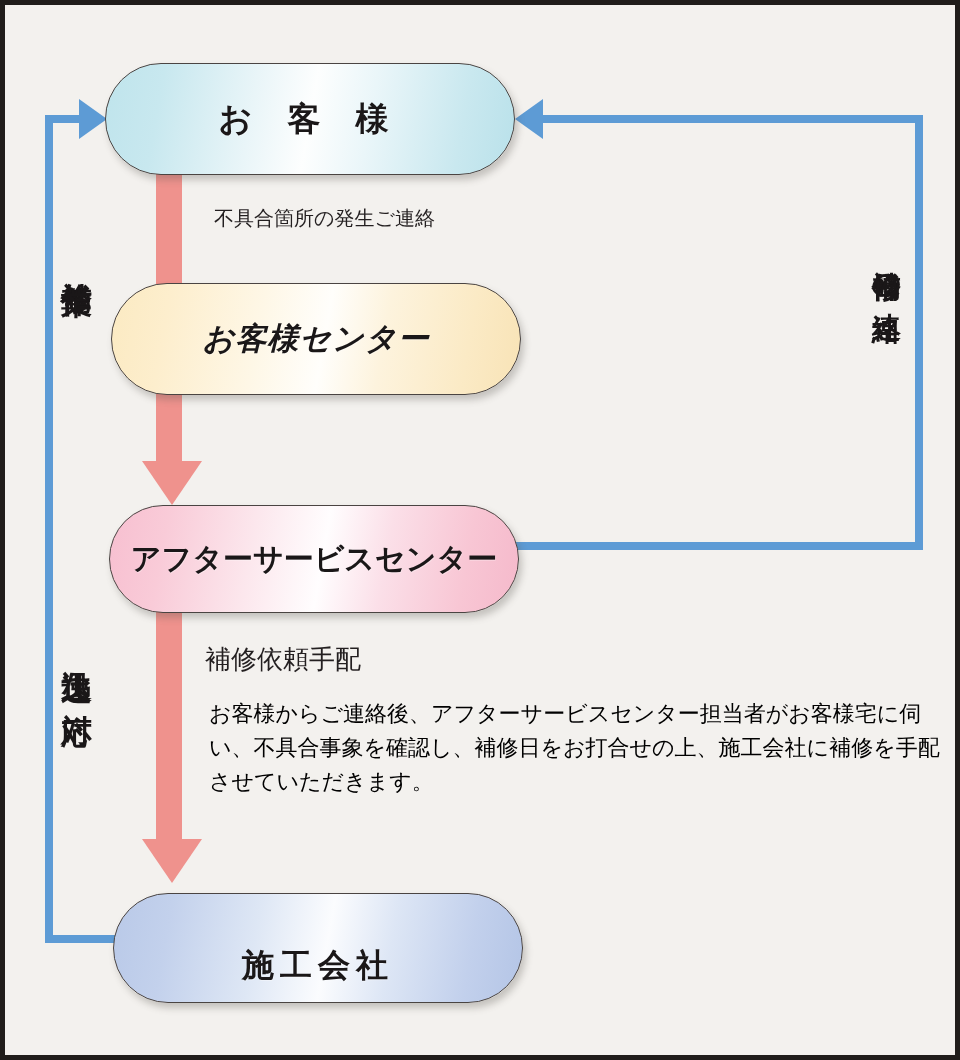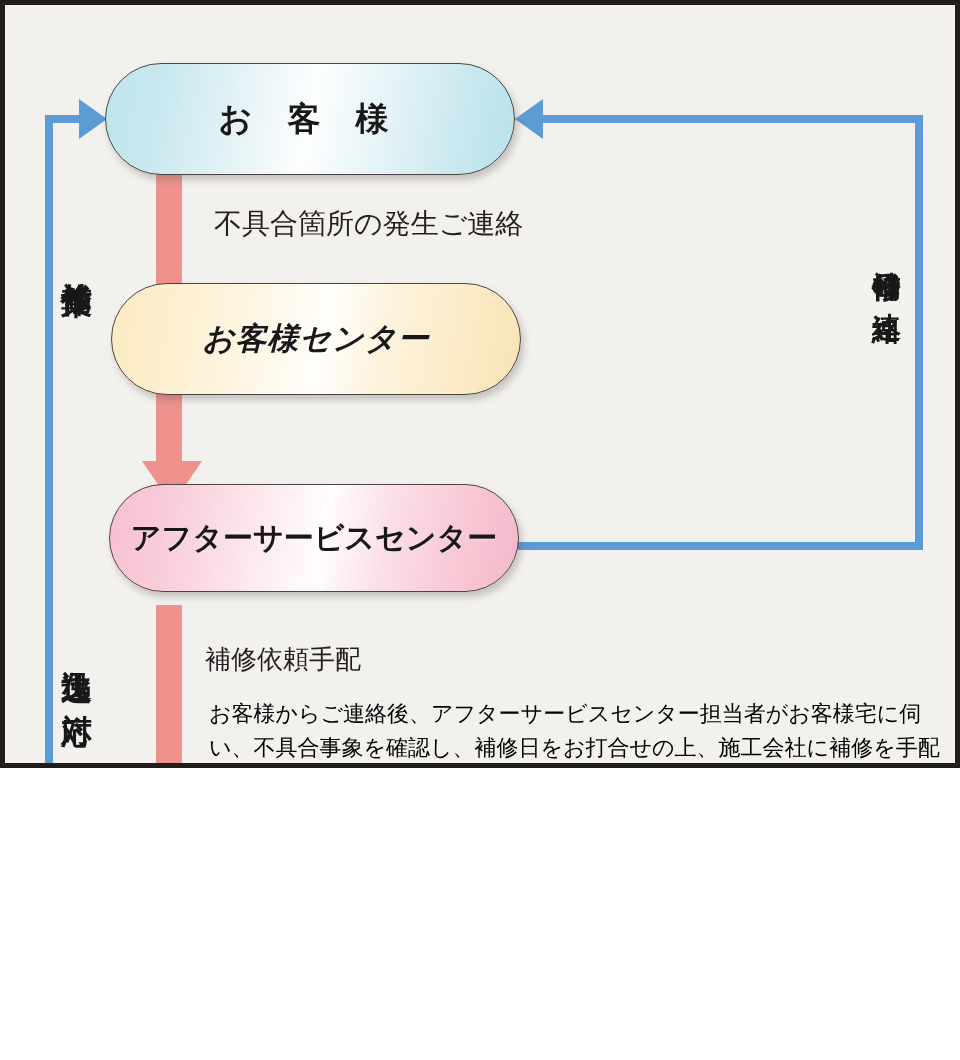--- a/index.html
+++ b/index.html
@@ -3,21 +3,21 @@
 <meta charset="utf-8">
 <style>
   html, body {
     margin: 0;
     padding: 0;
     background: #ffffff;
   }
   #canvas {
     position: relative;
     width: 960px;
-    height: 768px;
+    height: 1060px;
     background: #f3f1ee;
     border: 5px solid #201d1b;
     box-sizing: border-box;
     overflow: hidden;
     font-family: "Liberation Sans", "DejaVu Sans", sans-serif;
   }
 
   
   .node {
     position: absolute;
@@ -48,21 +48,21 @@
 
   #node-center {
     left: 106px; top: 278px; width: 410px; height: 112px;
     background: linear-gradient(100deg,
         #fbeac2 0%, #fdeecd 14%, #fef7e6 36%, #fffefb 52%,
         #fdf3dd 66%, #fbeac5 86%, #f8e3b6 100%);
   }
   #node-center .node-label { font-size: 31px; letter-spacing: 1px; font-style: italic; }
 
   #node-after {
-    left: 104px; top: 479px; width: 410px; height: 108px;
+    left: 104px; top: 500px; width: 410px; height: 108px;
     background: linear-gradient(100deg,
         #f7bfd0 0%, #f9cbd8 14%, #fce7ed 35%, #fffdfe 52%,
         #fbdfe8 67%, #f8c6d4 86%, #f5b9cb 100%);
   }
   #node-after .node-label { font-size: 30px; letter-spacing: 0px; }
 
   #node-builder {
     left: 108px; top: 888px; width: 410px; height: 110px;
     background: linear-gradient(100deg,
         #b9c9e8 0%, #c3d1ec 14%, #dee7f5 35%, #fbfcfe 52%,
@@ -127,21 +127,21 @@
   #rb-arrow  { left: 510px; top: 94px; }
 
   
   .flow-label {
     position: absolute;
     color: #231f20;
     font-weight: normal;
     white-space: nowrap;
     z-index: 6;
   }
-  #label-report { left: 209px; top: 200px; font-size: 28px; }
+  #label-report { left: 209px; top: 200px; font-size: 20px; }
   #label-repair { left: 200px; top: 637px; font-size: 26px; }
 
   #body-text {
     position: absolute;
     left: 204px; top: 692px; width: 738px;
     font-size: 22px;
     line-height: 1.55;
     color: #000000;
     z-index: 6;
   }

